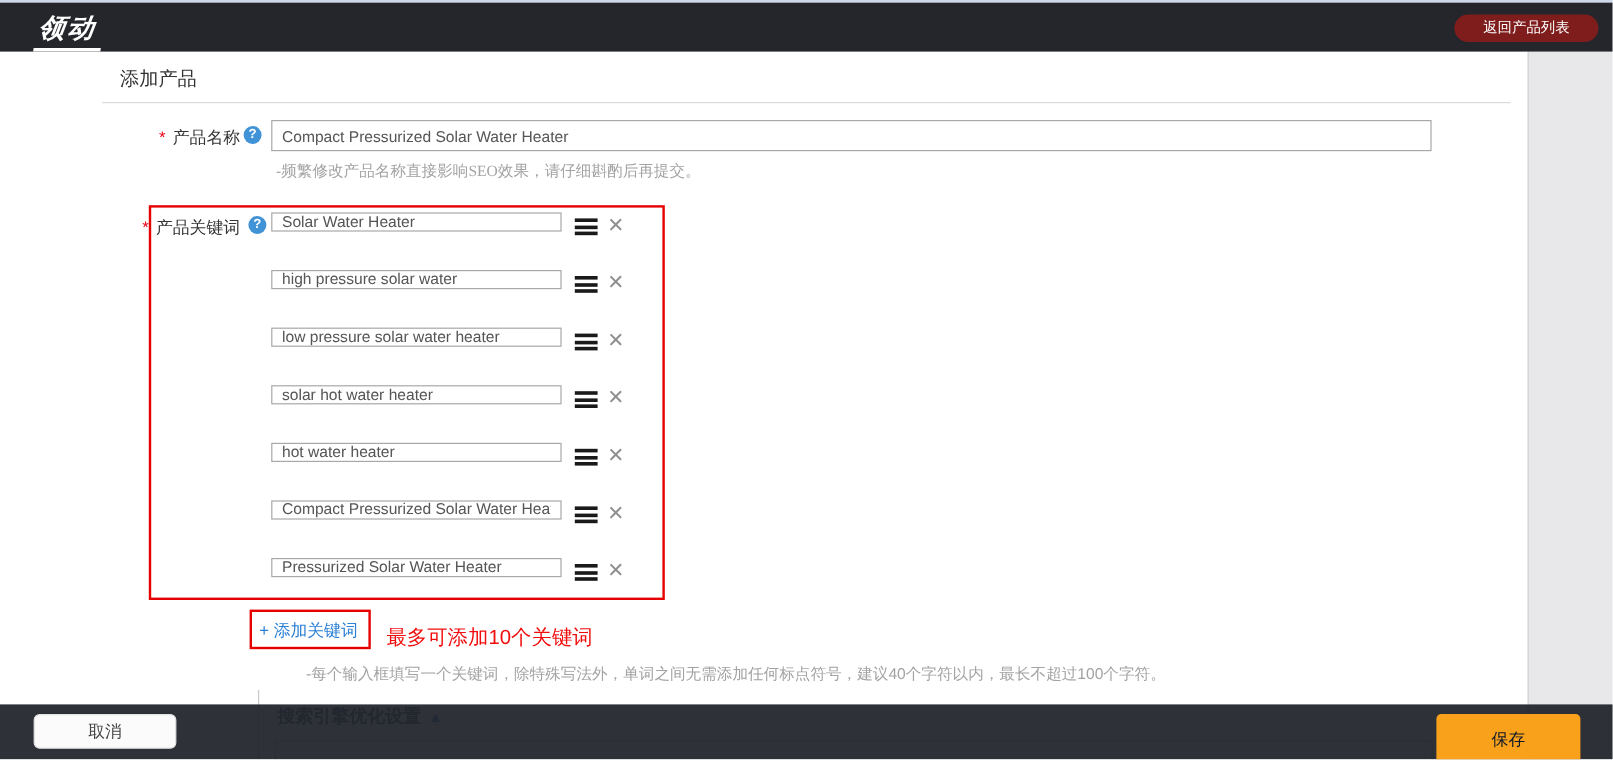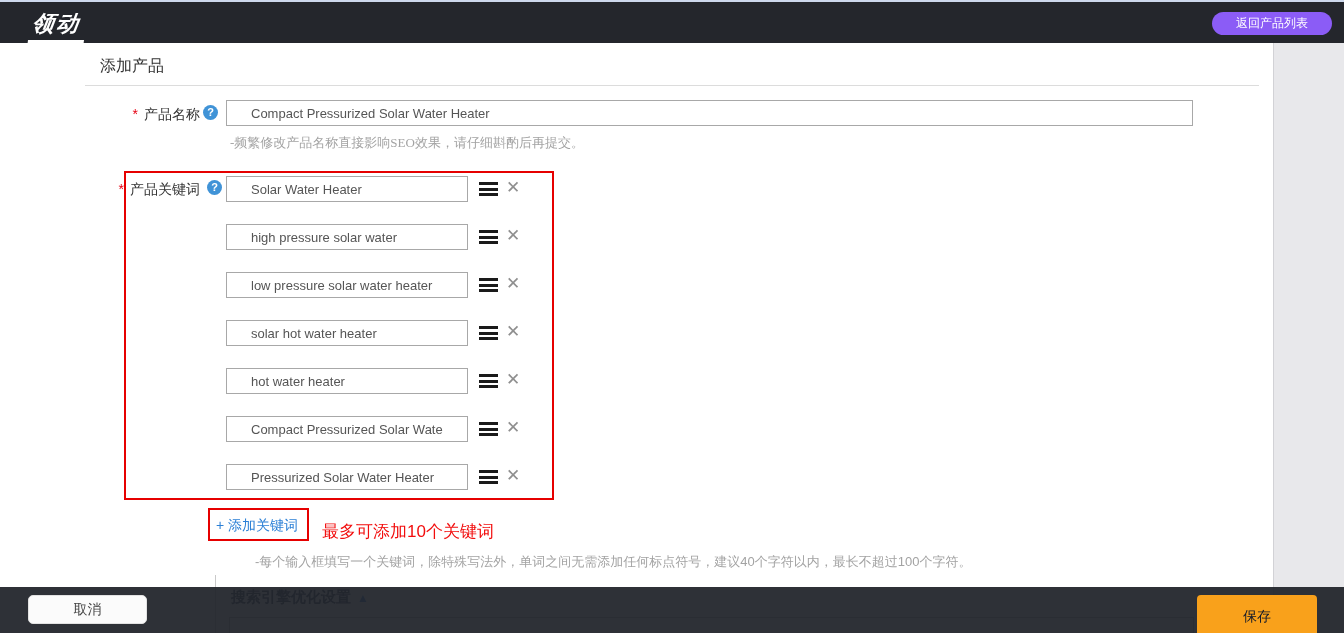--- a/index.html
+++ b/index.html
@@ -6,52 +6,52 @@
   html,body { width:1344px; height:633px; }
   body { font-family: "Liberation Sans", "DejaVu Sans", sans-serif; background:#fff; }
   #app { position:relative; width:1344px; height:633px; overflow:hidden; background:#fff; }
 
   
   .topline { position:absolute; left:0; top:0; width:1344px; height:2px; background:#cdd8ec; z-index:7; }
   .header { position:absolute; left:0; top:2px; width:1344px; height:41px; background:#24262c; z-index:6; }
   .logo { position:absolute; left:30px; top:7px; color:#fff; font-size:22px; font-weight:bold;
           font-style:italic; transform:skewX(-8deg); letter-spacing:2px;
           border-bottom:3px solid #fff; padding:0 6px 1px 2px; }
-  .back-btn { position:absolute; left:1212px; top:10px; width:120px; height:23px; background:#8b5cf6;
+  .back-btn { position:absolute; left:1212px; top:10px; width:120px; height:23px; background:#7f1d1d;
           color:#fff; font-size:12px; border:none; border-radius:12px; cursor:pointer; line-height:23px;
           text-align:center; }
 
   
   .gutter { position:absolute; left:1273px; top:43px; width:71px; height:590px; background:#e8e8eb;
           border-left:1px solid #d2d2d6; z-index:2; }
 
   
   .page-title { position:absolute; left:100px; top:56px; font-size:16px; color:#333; z-index:1; }
   .title-divider { position:absolute; left:85px; top:85px; width:1174px; height:1px; background:#dcdcdc; }
 
   
   .label-cell { position:absolute; left:0; width:200px; text-align:right; font-size:14px; color:#333; }
   .req { color:#e60012; margin-right:6px; font-size:14px; }
   .help-icon { position:absolute; width:15px; height:15px; border-radius:50%; background:#4093d7;
           color:#fff; font-size:11px; font-weight:bold; text-align:center; line-height:15px; cursor:pointer; }
   .text-input { border:1px solid #a8a8a8; background:#fff; color:#555; font-size:13px;
-          font-family:"Liberation Sans", sans-serif; padding:0 24px; height:26px; }
+          font-family:"Liberation Sans", sans-serif; padding:0 8px; height:26px; }
   .hint { position:absolute; font-size:13px; color:#a3a3a3; }
 
   
   #name-label { top:106px; }
   #name-help { left:203px; top:105px; }
   #name-input { position:absolute; left:226px; top:100px; width:967px; }
   #name-hint { left:230px; top:134px;font-family:Liberation Serif, serif; }
 
   
   #kw-label { top:181px; }
   #kw-help { left:207px; top:180px; }
   .kw-row { position:absolute; left:226px; height:26px; }
-  .kw-input { width:242px; height:26px; }
+  .kw-input { width:242px; height:16px; }
   .drag-icon { position:absolute; left:253px; top:6px; width:19px; height:14px; display:flex;
           flex-direction:column; justify-content:space-between; cursor:grab; }
   .drag-icon i { display:block; height:3px; background:#1a1a1a; }
   .x-icon { position:absolute; left:280px; top:2px; color:#8f8f8f; font-size:17px; font-weight:bold;
           cursor:pointer; line-height:20px; }
 
   
   .anno { position:absolute; border:2px solid #e60000; z-index:3; pointer-events:none; }
   #anno-keywords { left:124px; top:171px; width:430px; height:329px; }
   #anno-addlink  { left:208px; top:508px; width:101px; height:33px; }

